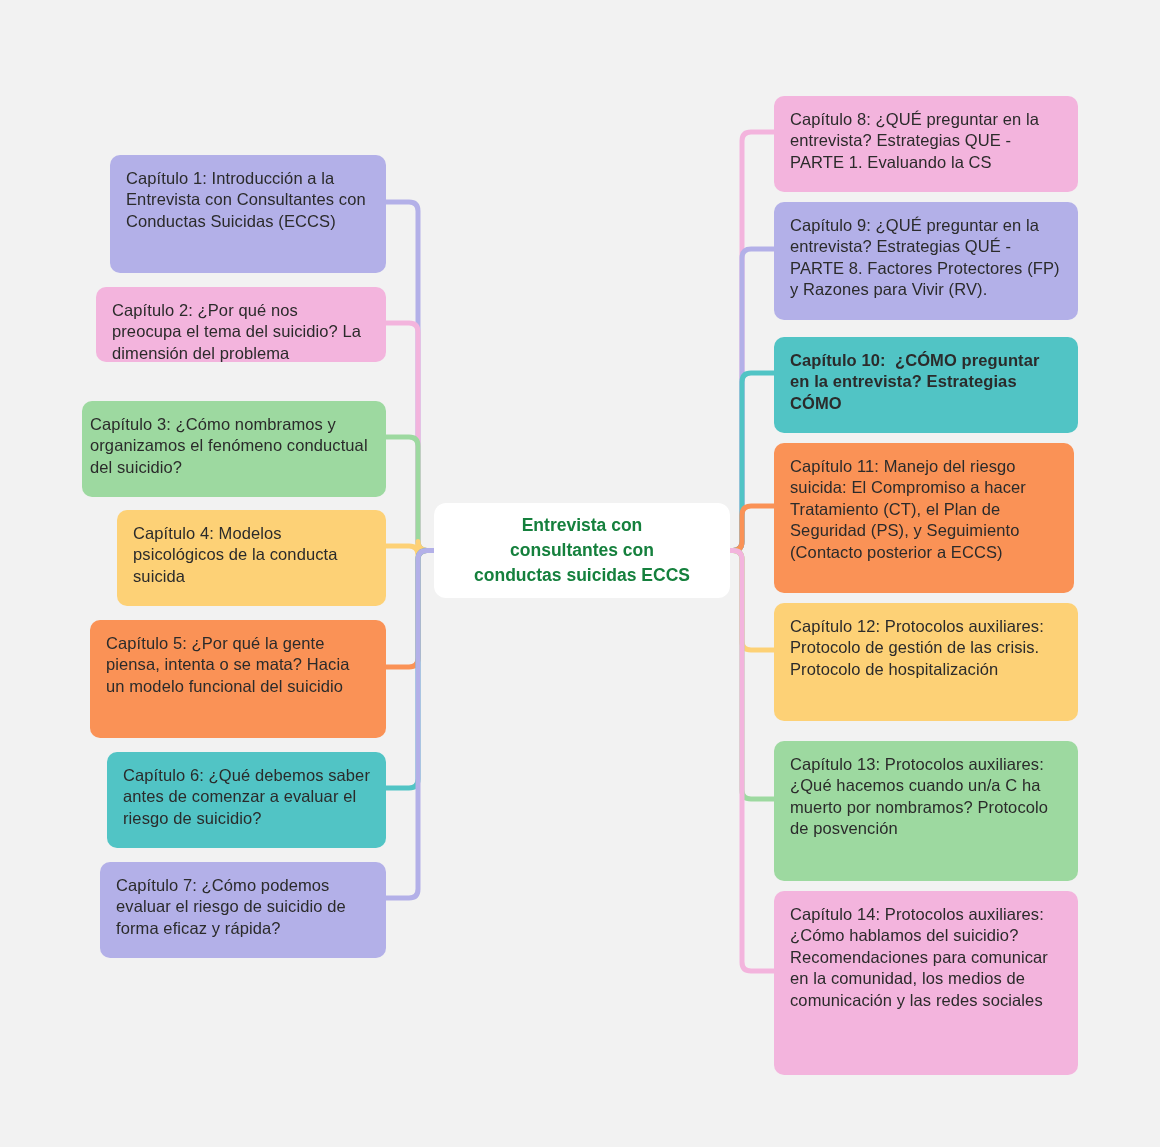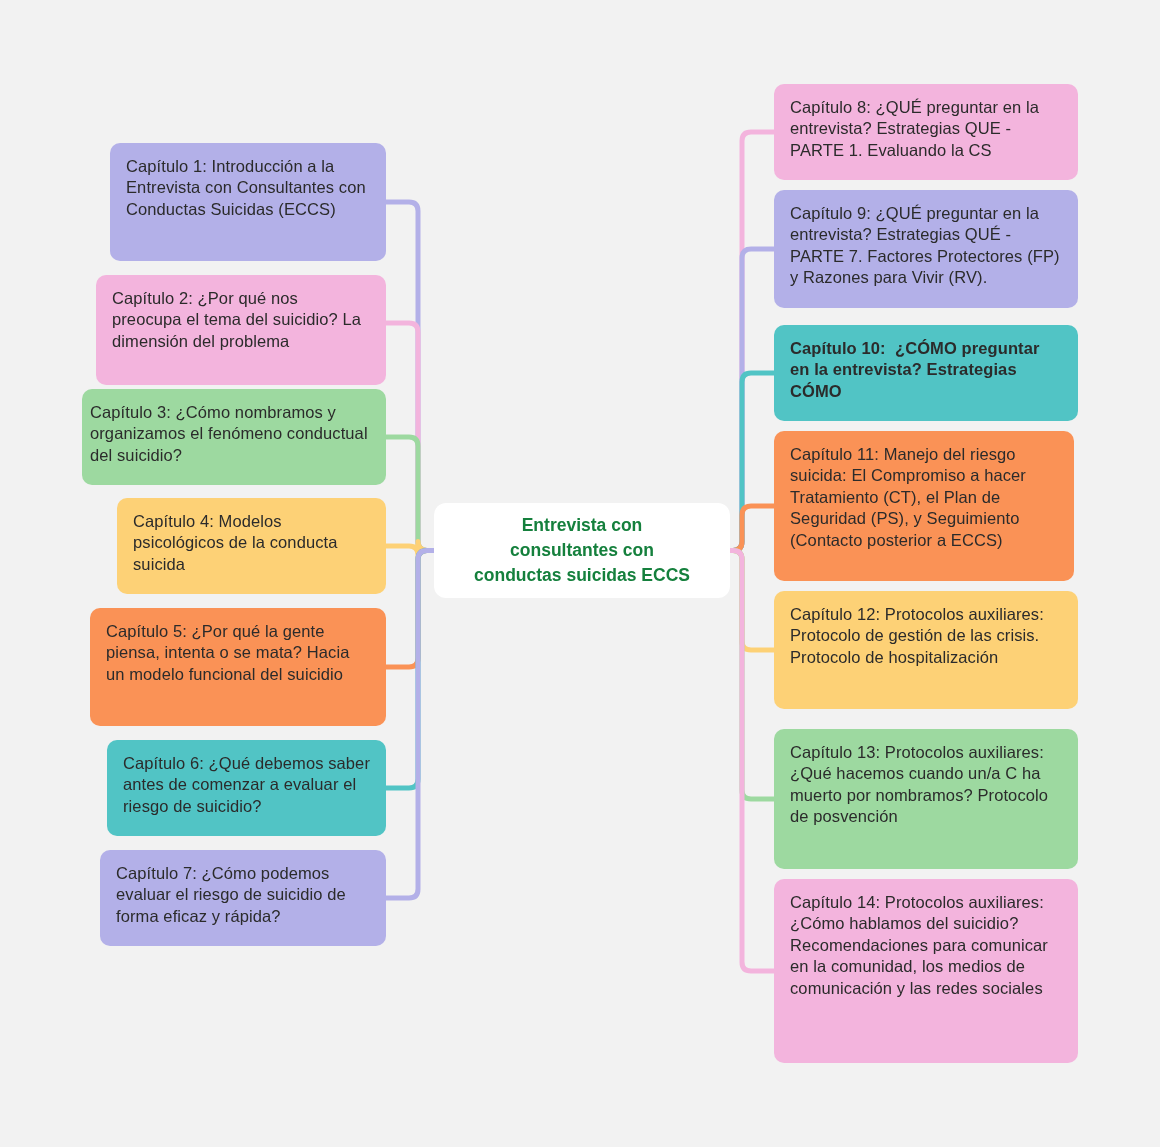--- a/index.html
+++ b/index.html
@@ -29,20 +29,21 @@
   .node {
     position: absolute;
     box-sizing: border-box;
     border-radius: 10px;
     padding: 13px 16px 14px 16px;
     font-size: 16.5px;
     line-height: 1.30;
     color: #2b2b2b;
     letter-spacing: 0.1px;
     white-space: pre-wrap;
+    margin-top: 12px;
   }
   .center-node {
     position: absolute;
     box-sizing: border-box;
     background: #ffffff;
     border-radius: 12px;
     display: flex;
     align-items: center;
     justify-content: center;
     text-align: center;
@@ -75,30 +76,30 @@
         <path d="M 774 373 L 751 373 Q 742 373 742 382 L 742 541.5 Q 742 550.5 733 550.5 L 730 550.5" stroke="#51c4c5"></path>
         <path d="M 774 506 L 751 506 Q 742 506 742 515 L 742 541.5 Q 742 550.5 733 550.5 L 730 550.5" stroke="#fa9256"></path>
         <path d="M 774 650 L 751 650 Q 742 650 742 641 L 742 559.5 Q 742 550.5 733 550.5 L 730 550.5" stroke="#fdd176"></path>
         <path d="M 774 799 L 751 799 Q 742 799 742 790 L 742 559.5 Q 742 550.5 733 550.5 L 730 550.5" stroke="#9dd9a0"></path>
         <path d="M 774 971 L 751 971 Q 742 971 742 962 L 742 559.5 Q 742 550.5 733 550.5 L 730 550.5" stroke="#f3b4dd"></path>
       </g>
   </svg>
 
   <div id="left-nodes">
       <div class="node" style="left: 110px; top: 143px; width: 276px; height: 118px; background: rgb(179, 176, 232);">Capítulo 1: Introducción a la Entrevista con Consultantes con Conductas Suicidas (ECCS)</div>
-      <div class="node" style="left: 96px; top: 275px; width: 290px; height: 110px; background: rgb(243, 180, 221);">Capítulo 2: ¿Por qué nos preocupa el tema del suicidio? La dimensión del problema</div>
+      <div class="node" style="left: 96px; top: 275px; width: 290px; height: 75px; background: rgb(243, 180, 221);">Capítulo 2: ¿Por qué nos preocupa el tema del suicidio? La dimensión del problema</div>
       <div class="node" style="left: 82px; top: 389px; width: 304px; height: 96px; background: rgb(157, 217, 160); padding-left: 8px;">Capítulo 3: ¿Cómo nombramos y organizamos el fenómeno conductual del suicidio?</div>
       <div class="node" style="left: 117px; top: 498px; width: 269px; height: 96px; background: rgb(253, 209, 118);">Capítulo 4: Modelos psicológicos de la conducta suicida</div>
       <div class="node" style="left: 90px; top: 608px; width: 296px; height: 118px; background: rgb(250, 146, 86);">Capítulo 5: ¿Por qué la gente piensa, intenta o se mata? Hacia un modelo funcional del suicidio</div>
       <div class="node" style="left: 107px; top: 740px; width: 279px; height: 96px; background: rgb(81, 196, 197);">Capítulo 6: ¿Qué debemos saber antes de comenzar a evaluar el riesgo de suicidio?</div>
       <div class="node" style="left: 100px; top: 850px; width: 286px; height: 96px; background: rgb(179, 176, 232);">Capítulo 7: ¿Cómo podemos evaluar el riesgo de suicidio de forma eficaz y rápida?</div>
     </div>
   <div id="right-nodes">
       <div class="node" style="left: 774px; top: 84px; width: 304px; height: 96px; background: rgb(243, 180, 221);">Capítulo 8: ¿QUÉ preguntar en la entrevista? Estrategias QUE - PARTE 1. Evaluando la CS</div>
-      <div class="node" style="left: 774px; top: 190px; width: 304px; height: 118px; background: rgb(179, 176, 232);">Capítulo 9: ¿QUÉ preguntar en la entrevista? Estrategias QUÉ - PARTE 7. Factores Protectores (FP) y Razones para Vivir (RV).</div>
+      <div class="node" style="left: 774px; top: 190px; width: 304px; height: 118px; background: rgb(179, 176, 232);">Capítulo 9: ¿QUÉ preguntar en la entrevista? Estrategias QUÉ - PARTE 8. Factores Protectores (FP) y Razones para Vivir (RV).</div>
       <div class="node" style="left: 774px; top: 325px; width: 304px; height: 96px; background: rgb(81, 196, 197); font-weight: bold;">Capítulo 10:  ¿CÓMO preguntar en la entrevista? Estrategias CÓMO</div>
       <div class="node" style="left: 774px; top: 431px; width: 300px; height: 150px; background: rgb(250, 146, 86);">Capítulo 11: Manejo del riesgo suicida: El Compromiso a hacer Tratamiento (CT), el Plan de Seguridad (PS), y Seguimiento (Contacto posterior a ECCS)</div>
       <div class="node" style="left: 774px; top: 591px; width: 304px; height: 118px; background: rgb(253, 209, 118);">Capítulo 12: Protocolos auxiliares: Protocolo de gestión de las crisis. Protocolo de hospitalización</div>
       <div class="node" style="left: 774px; top: 729px; width: 304px; height: 140px; background: rgb(157, 217, 160);">Capítulo 13: Protocolos auxiliares: ¿Qué hacemos cuando un/a C ha muerto por nombramos? Protocolo de posvención</div>
       <div class="node" style="left: 774px; top: 879px; width: 304px; height: 184px; background: rgb(243, 180, 221);">Capítulo 14: Protocolos auxiliares: ¿Cómo hablamos del suicidio? Recomendaciones para comunicar en la comunidad, los medios de comunicación y las redes sociales</div>
     </div>
 
   <div class="center-node" id="center-node" style="left: 434px; top: 503px; width: 296px; height: 95px;">Entrevista con
 consultantes con
 conductas suicidas ECCS</div>

